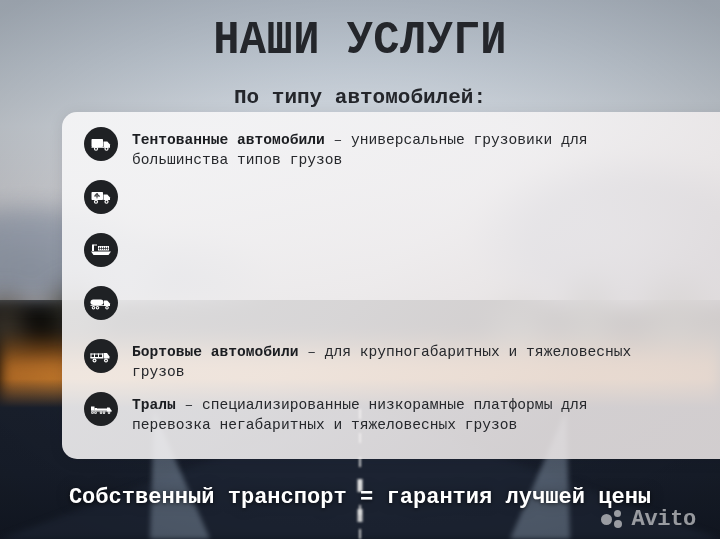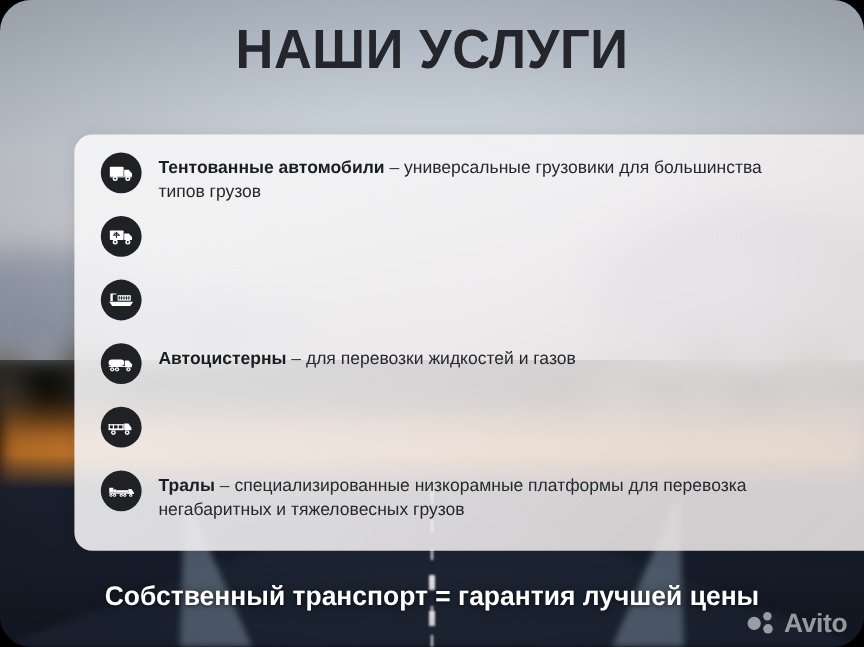--- a/index.html
+++ b/index.html
@@ -5,22 +5,21 @@
   html, body {
     margin: 0;
     padding: 0;
     background: #000;
   }
   #stage {
     position: relative;
     width: 720px;
     height: 539px;
     overflow: hidden;
-    font-family: Liberation Sans, sans-serif;
-    border-radius: 26px;
+    font-family: Liberation Mono, monospace;
     -webkit-font-smoothing: antialiased;
   }
 
   
   .bg {
     position: absolute;
     inset: 0;
     overflow: hidden;
   }
   .bg-sky {
@@ -228,21 +227,21 @@
     font-weight: 700;
     color: #ffffff;
     text-shadow: 0 1px 4px rgba(0,0,0,.55), 0 0 14px rgba(0,0,0,.35);
     white-space: nowrap;
     transform: scaleX(.98);
   }
 
   
   .avito {
     position: absolute;
-    right: 14px; bottom: 8px;
+    right: 24px; bottom: 8px;
     display: flex;
     align-items: center;
     gap: 8px;
     opacity: .62;
   }
   .avito-dots {
     position: relative;
     width: 22px; height: 20px;
   }
   .avito-dots i {
@@ -282,20 +281,21 @@
       <div class="road-body"></div>
       <div class="road-lane-l"></div>
       <div class="road-lane-r"></div>
       <div class="road-center"></div>
       <div class="road-center wide"></div>
     </div>
     <div class="bg-vignette"></div>
   </div>
 
   <div class="title">НАШИ УСЛУГИ</div>
+  <div class="subtitle">По типу автомобилей:</div>
 
   <div class="card">
     <div class="rows">
 
       <div class="row">
         <span class="badge">
           <svg width="21" height="15" viewBox="0 0 42 30" fill="#fff" aria-hidden="true">
             <rect x="1" y="4" width="23" height="16" rx="1.5"></rect>
             <path d="M25 9h7.6l5.4 6v5H25z"></path>
             <circle cx="10" cy="23.5" r="4.2"></circle>
@@ -356,41 +356,41 @@
             <path d="M28 9h6.4l5.6 6v5H28z"></path>
             <rect x="1" y="18" width="39" height="1.6"></rect>
             <circle cx="7" cy="23.5" r="3.6"></circle>
               <circle cx="7" cy="23.5" r="1.5" fill="#1f2124"></circle>
             <circle cx="15" cy="23.5" r="3.6"></circle>
               <circle cx="15" cy="23.5" r="1.5" fill="#1f2124"></circle>
             <circle cx="34" cy="23.5" r="3.6"></circle>
               <circle cx="34" cy="23.5" r="1.5" fill="#1f2124"></circle>
           </svg>
         </span>
-        <div class="row-text">
-          <b>Автоцистерны</b><span class="dash"> – </span><span>для перевозки жидкостей и газов</span>
-        </div>
       </div>
 
       <div class="row">
         <span class="badge">
           <svg width="22" height="15" viewBox="0 0 44 30" fill="#fff" aria-hidden="true">
             <rect x="1" y="9" width="25" height="2"></rect>
             <rect x="1" y="9" width="2" height="9"></rect>
             <rect x="8" y="9" width="2" height="9"></rect>
             <rect x="16" y="9" width="2" height="9"></rect>
             <rect x="24" y="9" width="2" height="9"></rect>
             <rect x="1" y="16" width="25" height="3"></rect>
             <path d="M27 8h7l5 7v4H27z"></path>
             <circle cx="9" cy="23" r="4"></circle>
               <circle cx="9" cy="23" r="1.7" fill="#1f2124"></circle>
             <circle cx="32" cy="23" r="4"></circle>
               <circle cx="32" cy="23" r="1.7" fill="#1f2124"></circle>
           </svg>
         </span>
+        <div class="row-text">
+          <b>Бортовые автомобили</b><span class="dash"> – </span><span>для крупногабаритных и тяжеловесных грузов</span>
+        </div>
       </div>
 
       <div class="row">
         <span class="badge">
           <svg width="23" height="14" viewBox="0 0 46 28" fill="#fff" aria-hidden="true">
             <path d="M2 9h7v8H2z"></path>
             <path d="M9 12h5v5H9z"></path>
             <rect x="14" y="13" width="20" height="4"></rect>
             <path d="M34 11h5l4 6v2h-9z"></path>
             <rect x="2" y="17" width="41" height="2"></rect>

